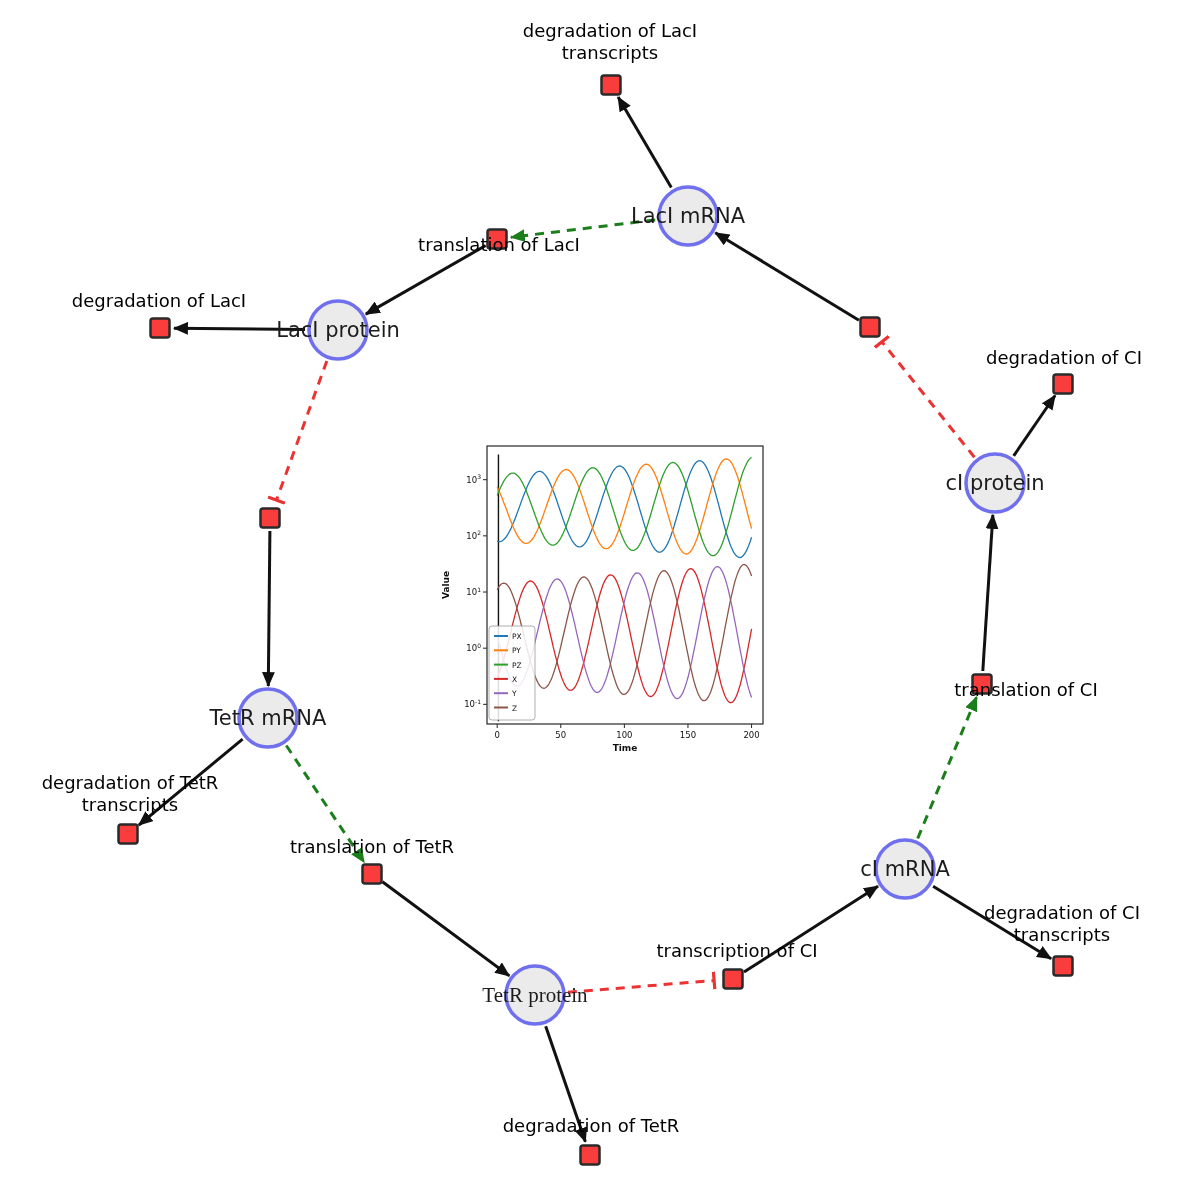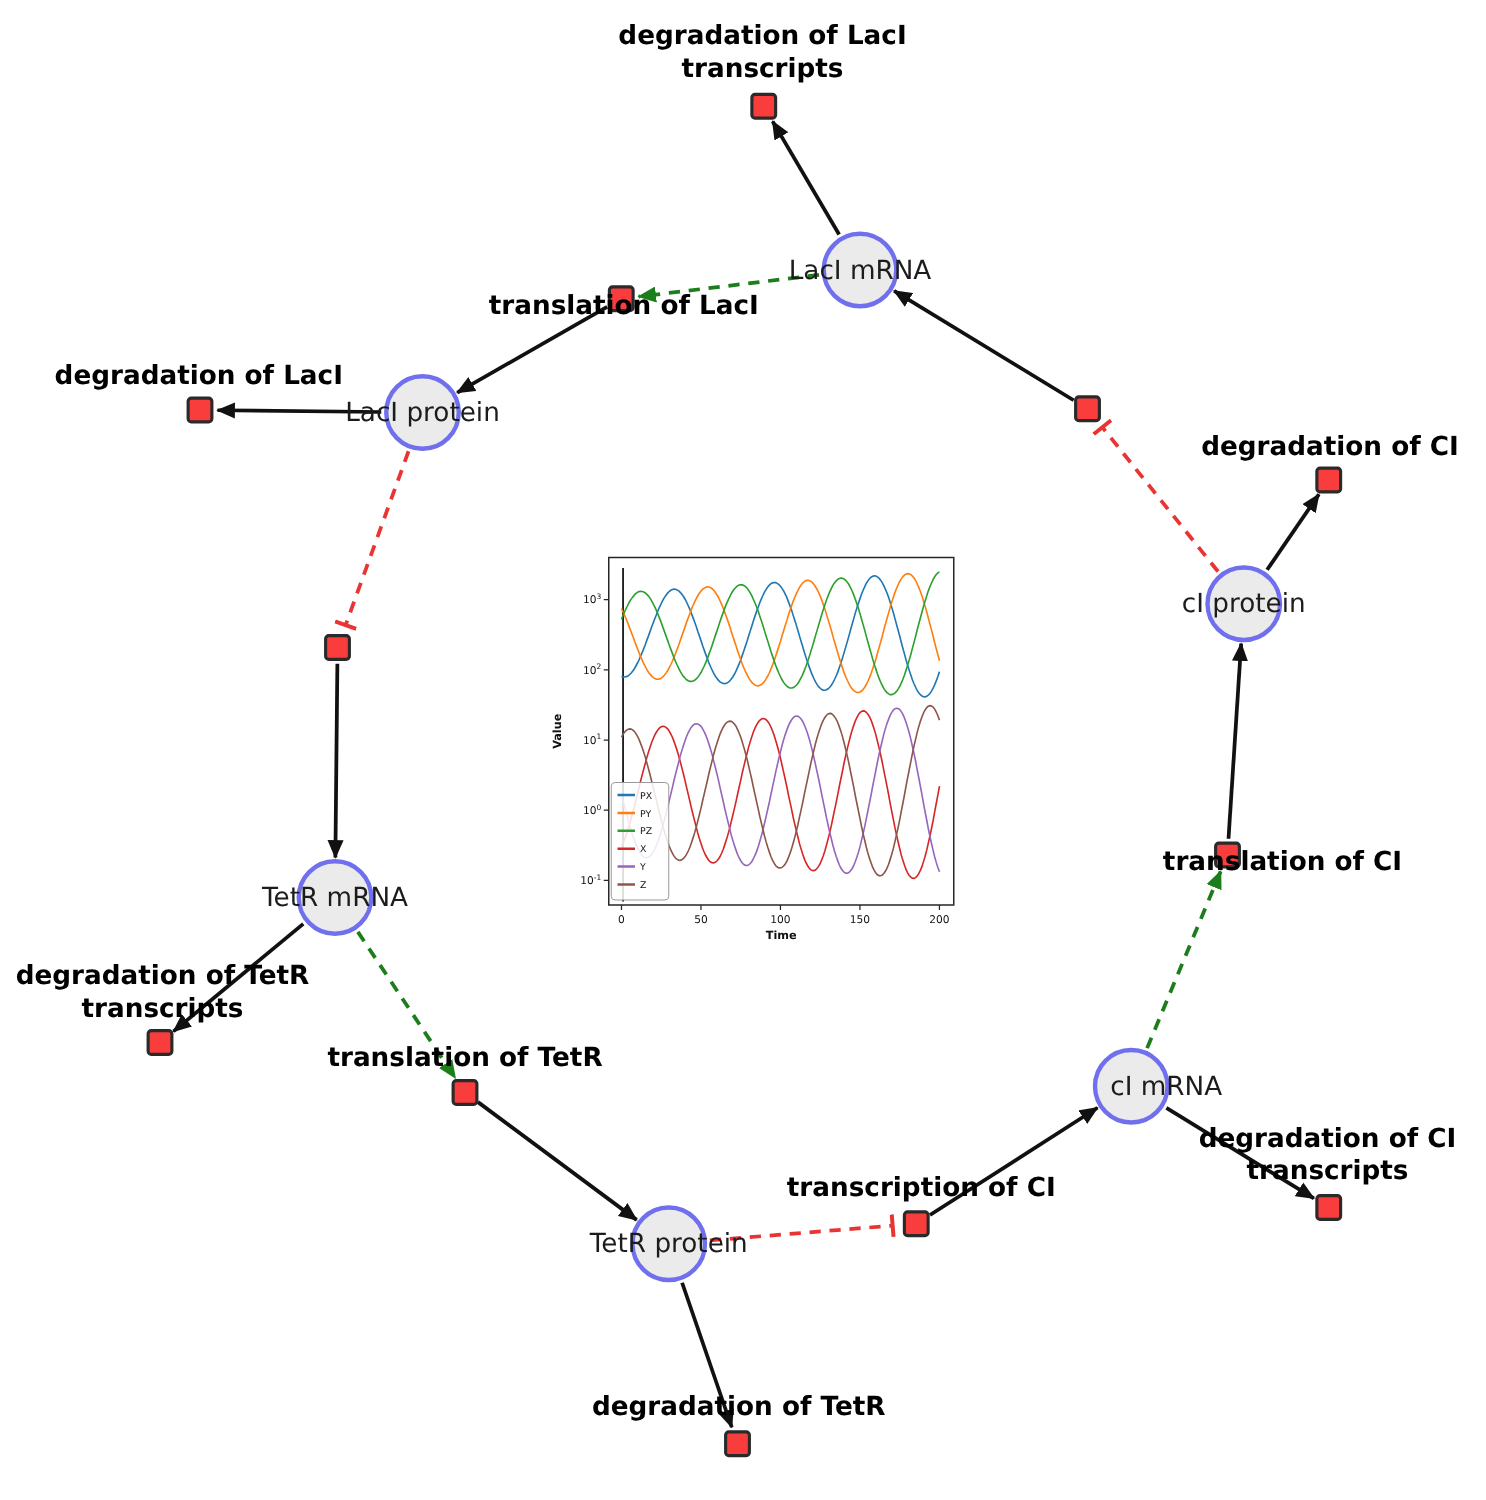--- a/index.html
+++ b/index.html
@@ -2,21 +2,21 @@
 <html><head>
 <meta charset="utf-8">
 <style>
   html,body{margin:0;padding:0;background:#ffffff;}
   #canvas{position:relative;width:1189px;height:1200px;background:#ffffff;overflow:hidden;
           font-family:"DejaVu Sans", sans-serif;}
   #net-svg{position:absolute;left:0;top:0;width:1189px;height:1200px;}
   #labels{position:absolute;left:0;top:0;width:1189px;height:1200px;pointer-events:none;}
   .species-label{position:absolute;transform:translate(-50%,-50%);font-size:21px;color:#1c1c1c;
                  white-space:nowrap;line-height:1.15;text-align:center;}
-  .reaction-label{position:absolute;transform:translate(-50%,-50%);font-size:21px;font-weight:bold;
+  .reaction-label{position:absolute;transform:translate(-50%,-50%);font-size:18px;font-weight:normal;
                   color:#000;white-space:nowrap;line-height:1.22;text-align:center;}
   .edge-production,.edge-consumption{stroke:#111111;stroke-width:3;fill:none;}
   .edge-modifier{stroke:#1b7e1b;stroke-width:3;stroke-dasharray:9 7;fill:none;}
   .edge-inhibition{stroke:#ea3434;stroke-width:3;stroke-dasharray:9 7;fill:none;}
   .species-circle{fill:#ebebeb;stroke:#7070ee;stroke-width:3.5;}
   .reaction-square{fill:#f93d3d;stroke:#2a2a2a;stroke-width:2.5;}
   #chart{position:absolute;left:437px;top:434px;width:340px;height:330px;background:#ffffff;z-index:5;}
   #chart svg{display:block;}
 </style>
 </head>
@@ -75,22 +75,22 @@
         <rect x="1053.5" y="956.5" width="19" height="19" rx="2.5" class="reaction-square"></rect>
         <rect x="580.5" y="1145.5" width="19" height="19" rx="2.5" class="reaction-square"></rect>
       </g>
   </svg>
 
   <div id="labels">
       <div class="species-label" style="left: 688px; top: 216px; text-align: right;">LacI mRNA</div>
       <div class="species-label" style="left: 338px; top: 330px;">LacI protein</div>
       <div class="species-label" style="left: 995px; top: 483px;">cI protein</div>
       <div class="species-label" style="left: 268px; top: 718px;">TetR mRNA</div>
-      <div class="species-label" style="left: 905px; top: 869px; margin-left: 28px;">cI mRNA</div>
-      <div class="species-label" style="left: 535px; top: 995px;">TetR protein</div>
+      <div class="species-label" style="left: 905px; top: 869px;">cI mRNA</div>
+      <div class="species-label" style="left: 535px; top: 995px; font-family: Liberation Serif, serif;">TetR protein</div>
       <div class="reaction-label" style="left: 610px; top: 42px;">
         <div>degradation of LacI</div>
         <div>transcripts</div>
       </div>
       <div class="reaction-label" style="left: 499px; top: 213px; margin-top: 32px;">
         <div>translation of LacI</div>
       </div>
       <div class="reaction-label" style="left: 159px; top: 301px;">
         <div>degradation of LacI</div>
       </div>

